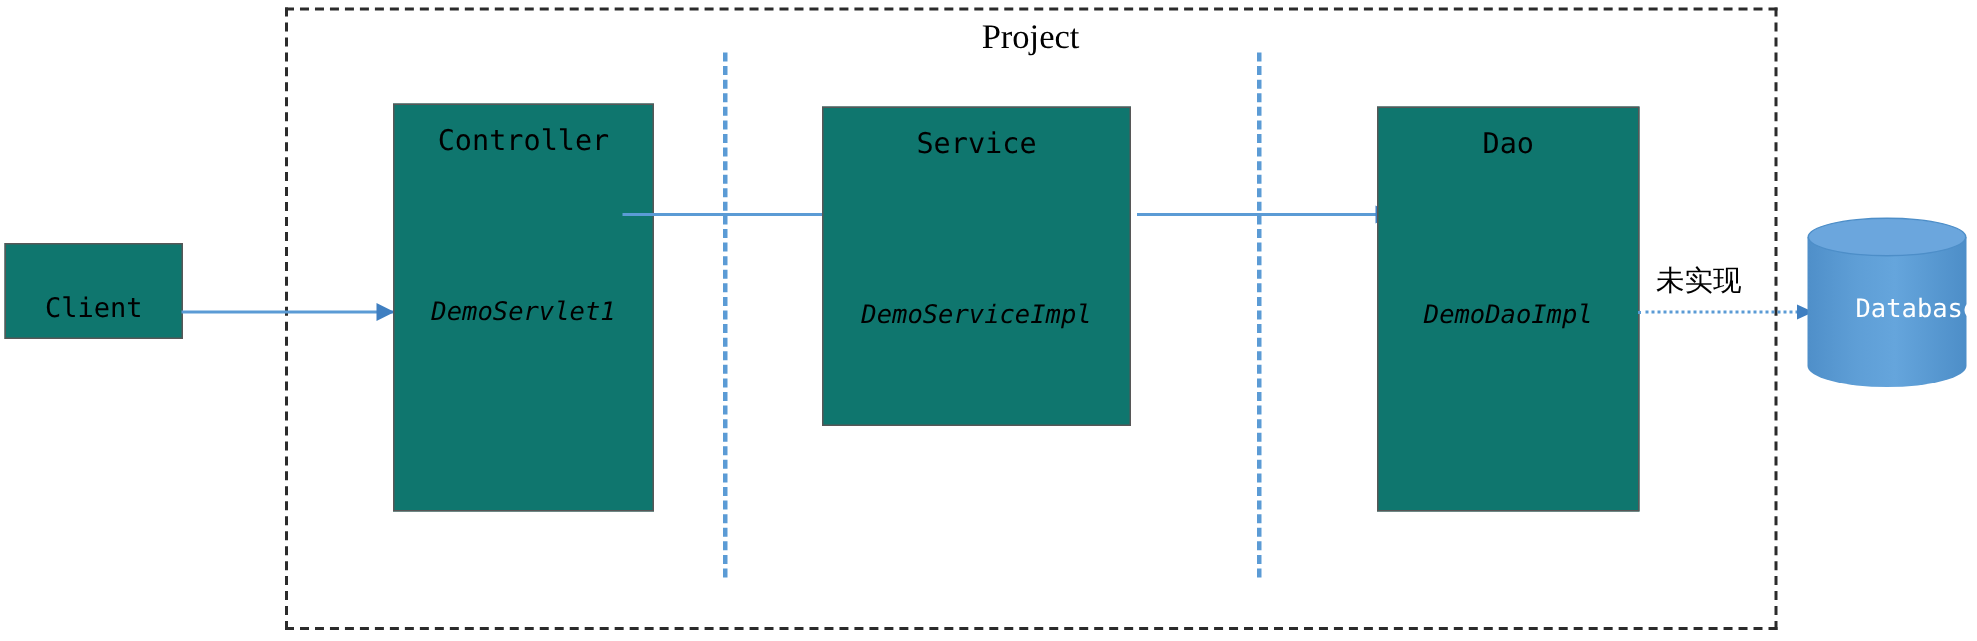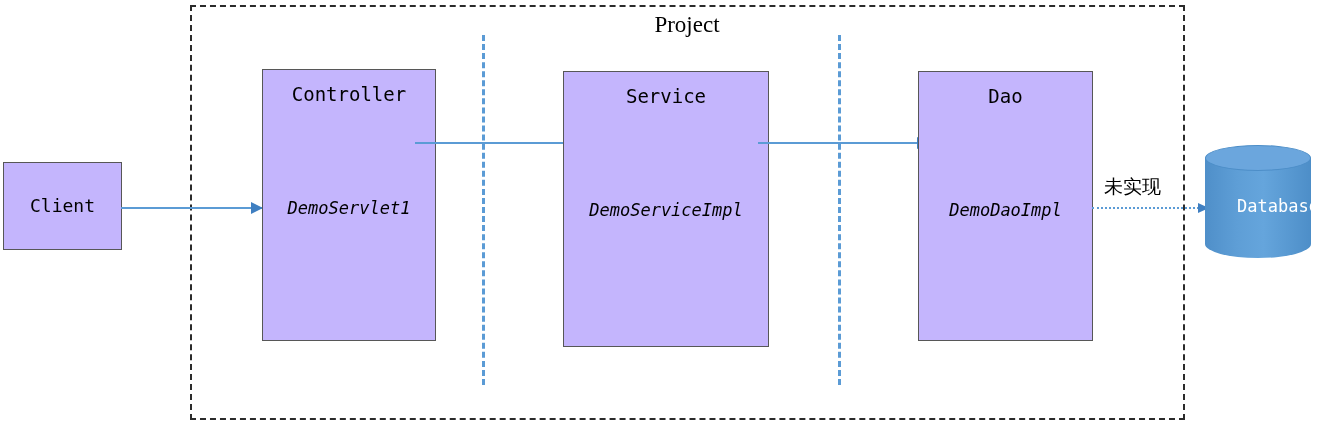--- a/index.html
+++ b/index.html
@@ -37,21 +37,21 @@
     color: #000000;
     letter-spacing: 0px;
     white-space: nowrap;
     font-family: Liberation Serif, serif;
   }
 
   
   .box {
     position: absolute;
     border: 1.6px solid #575757;
-    background: #c4b5fd;
+    background: #0f766e;
     box-sizing: border-box;
   }
   .box-title {
     position: absolute;
     left: 0;
     right: 0;
     text-align: center;
     font-size: 19px;
     color: #000000;
     white-space: nowrap;
@@ -60,26 +60,26 @@
     position: absolute;
     left: 0;
     right: 0;
     text-align: center;
     font-size: 17px;
     color: #000000;
     white-space: nowrap;
   }
 
   
-  #client-box { left: 3px; top: 162px; width: 119px; height: 88px; }
+  #client-box { left: 3px; top: 162px; width: 119px; height: 64px; }
   #client-box .box-title { top: 32px; font-size: 18px; }
 
   
   #controller-box { left: 262px; top: 69px; width: 174px; height: 272px; }
-  #service-box    { left: 563px; top: 71px; width: 206px; height: 276px; padding-left: 39px; }
+  #service-box    { left: 548px; top: 71px; width: 206px; height: 213px; padding-left: 39px; }
   #dao-box        { left: 918px; top: 71px; width: 175px; height: 270px; }
 
   .layer-title { top: 13px; }
   .layer-impl  { top: 128px; font-style: italic; }
 
   
   .v-dash {
     position: absolute;
     width: 0;
     border-left: 3px dashed #5b9bd5;

